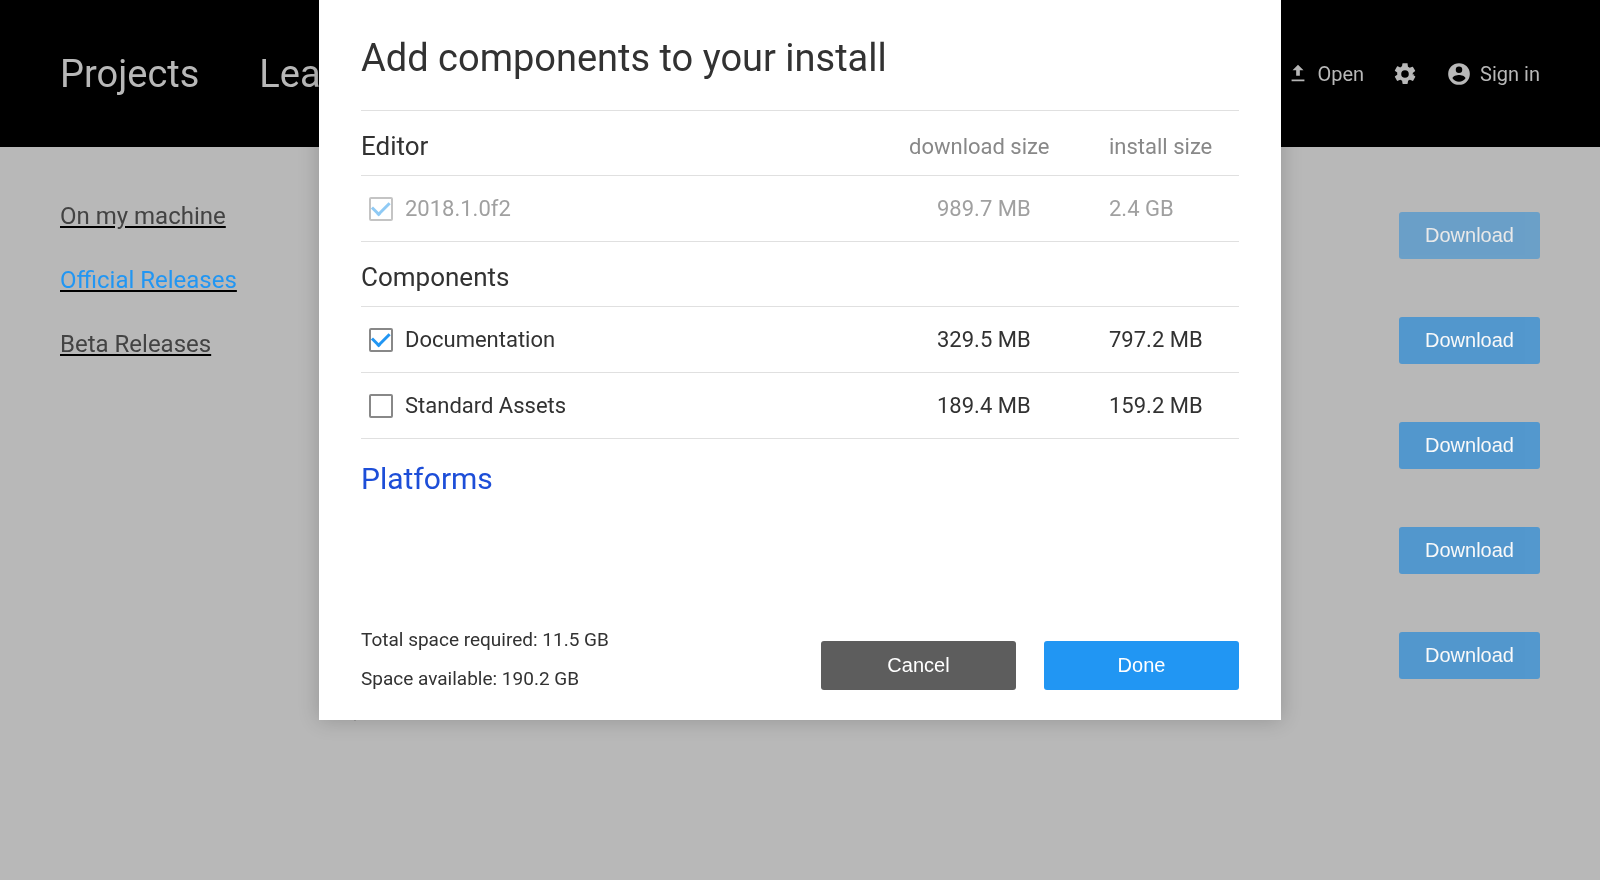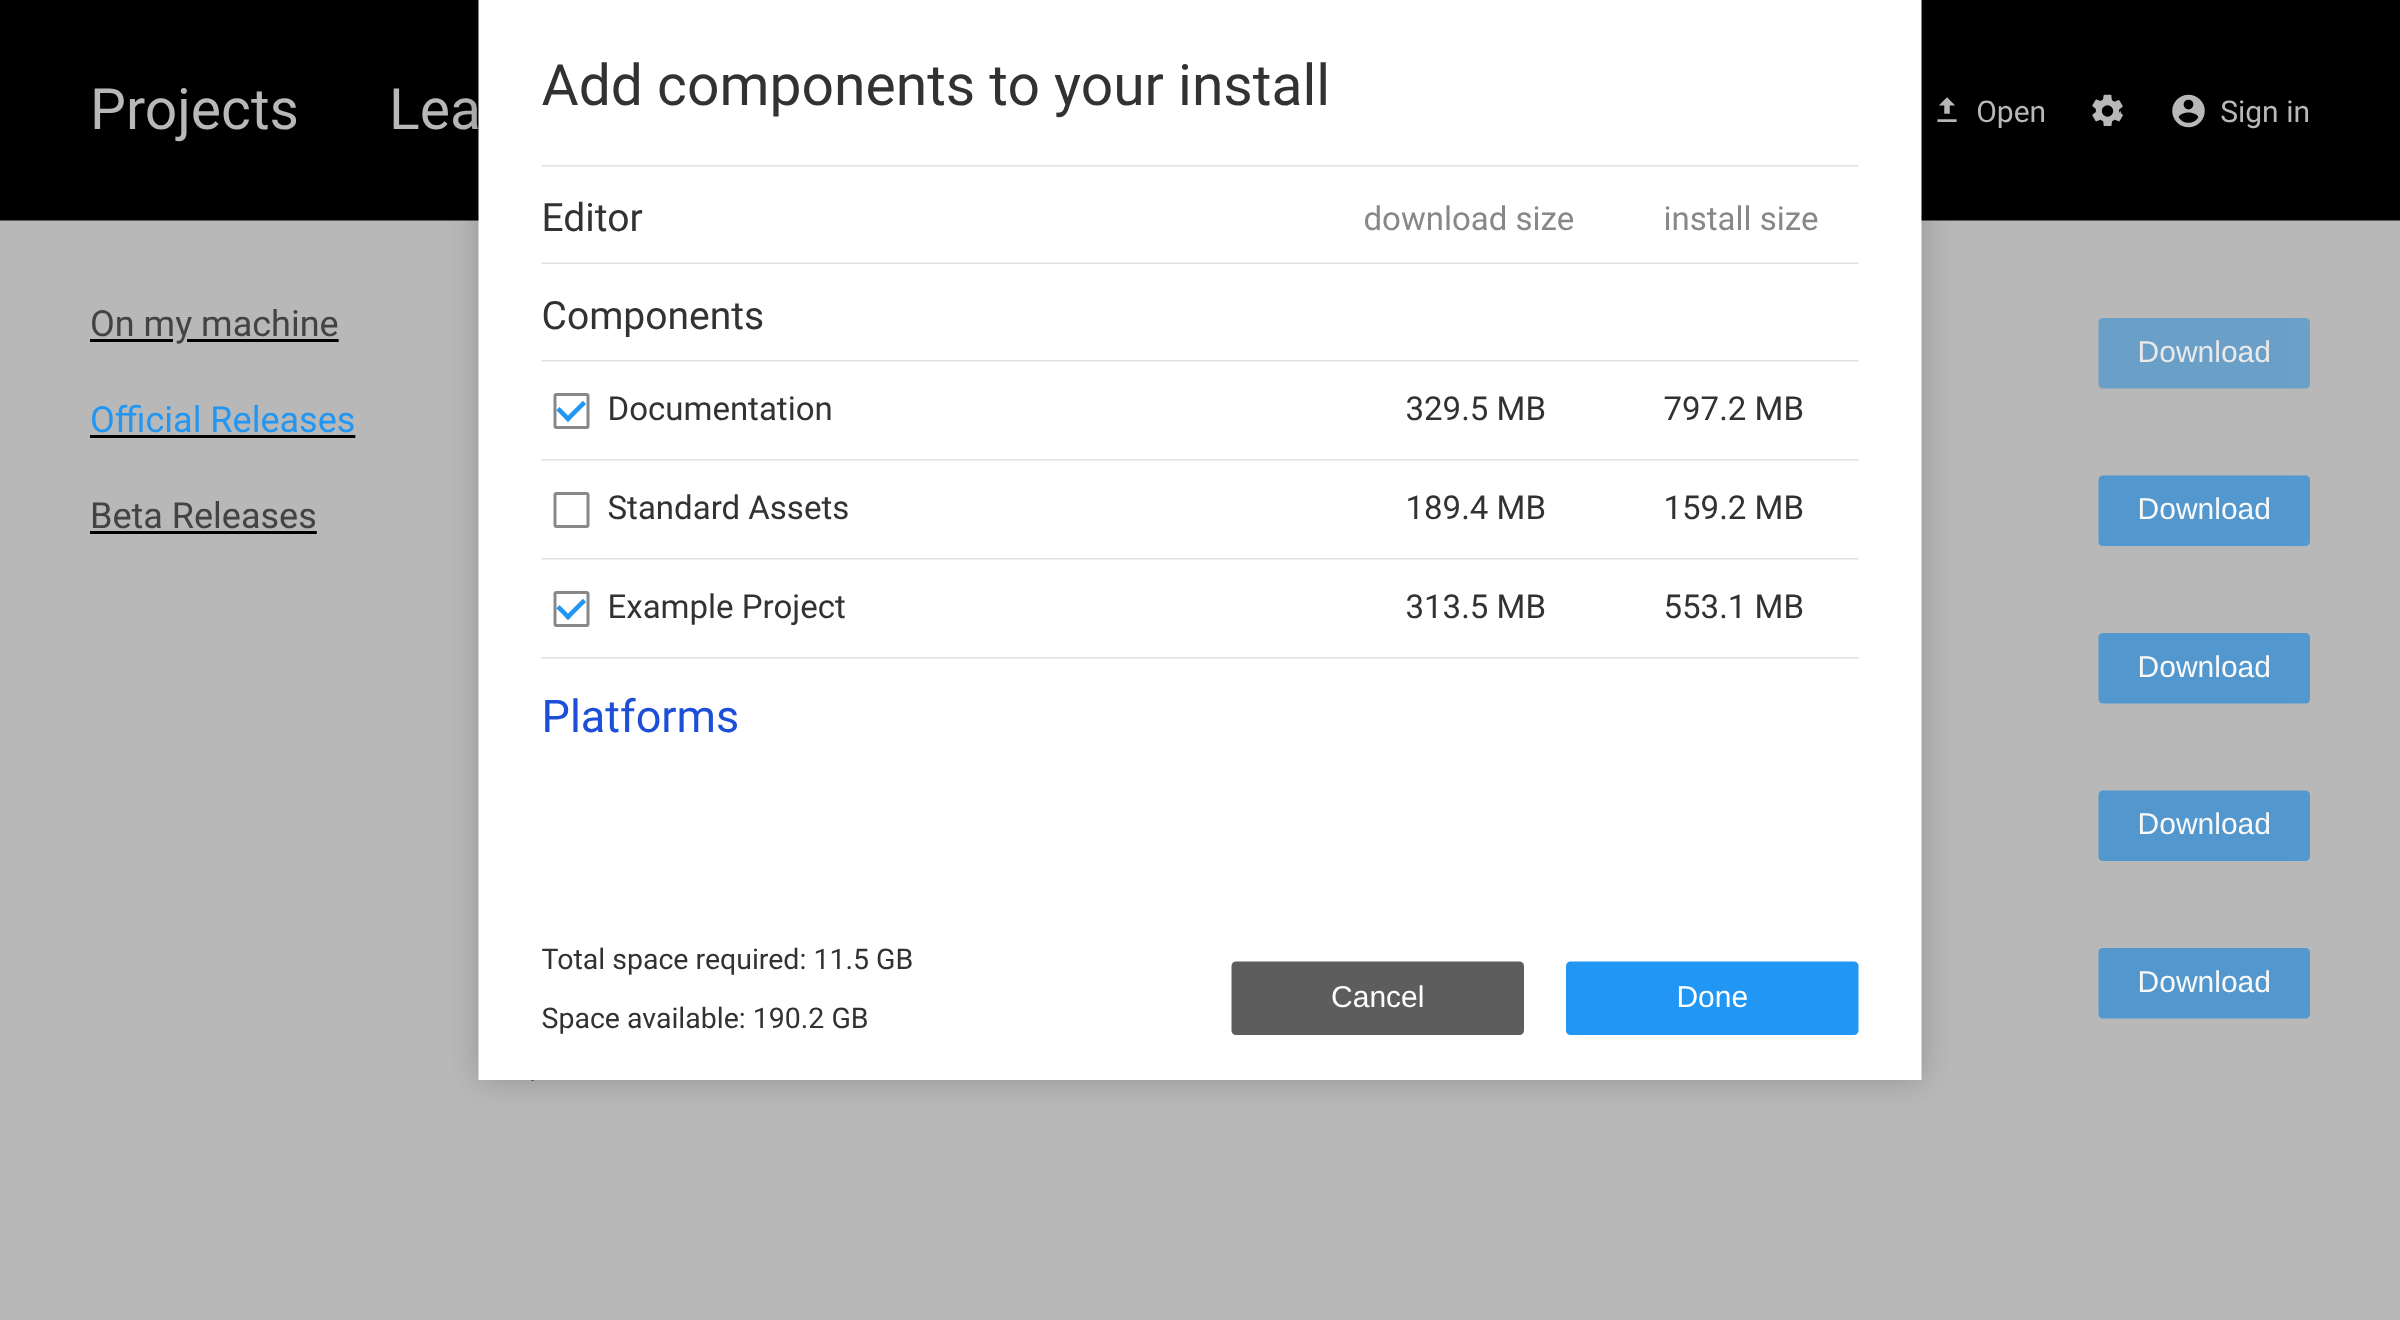--- a/index.html
+++ b/index.html
@@ -263,20 +263,28 @@
 
 <div class="modal">
   <div class="modal-title">Add components to your install</div>
 
   <div class="section-header">
     <div class="sh-name">Editor</div>
     <div class="sh-col col-download">download size</div>
     <div class="sh-col col-install">install size</div>
   </div>
 
+  <div class="row muted">
+    <div class="row-left">
+      <span class="checkbox checked muted"></span>
+      <span>2018.1.0f2</span>
+    </div>
+    <div class="val-dl">989.7 MB</div>
+    <div class="val-in">2.4 GB</div>
+  </div>
 
   <div class="section-title-only">Components</div>
 
   <div class="row">
     <div class="row-left">
       <span class="checkbox checked"></span>
       <span>Documentation</span>
     </div>
     <div class="val-dl">329.5 MB</div>
     <div class="val-in">797.2 MB</div>
@@ -284,28 +292,20 @@
 
   <div class="row">
     <div class="row-left">
       <span class="checkbox"></span>
       <span>Standard Assets</span>
     </div>
     <div class="val-dl">189.4 MB</div>
     <div class="val-in">159.2 MB</div>
   </div>
 
-  <div class="row">
-    <div class="row-left">
-      <span class="checkbox checked"></span>
-      <span>Example Project</span>
-    </div>
-    <div class="val-dl">313.5 MB</div>
-    <div class="val-in">553.1 MB</div>
-  </div>
 
   <div class="platforms-title">Platforms</div>
 
   <div class="footer">
     <div class="footer-left">
       <div>Total space required: 11.5 GB</div>
       <div>Space available: 190.2 GB</div>
     </div>
     <div class="footer-buttons">
       <button class="btn btn-cancel">Cancel</button>

